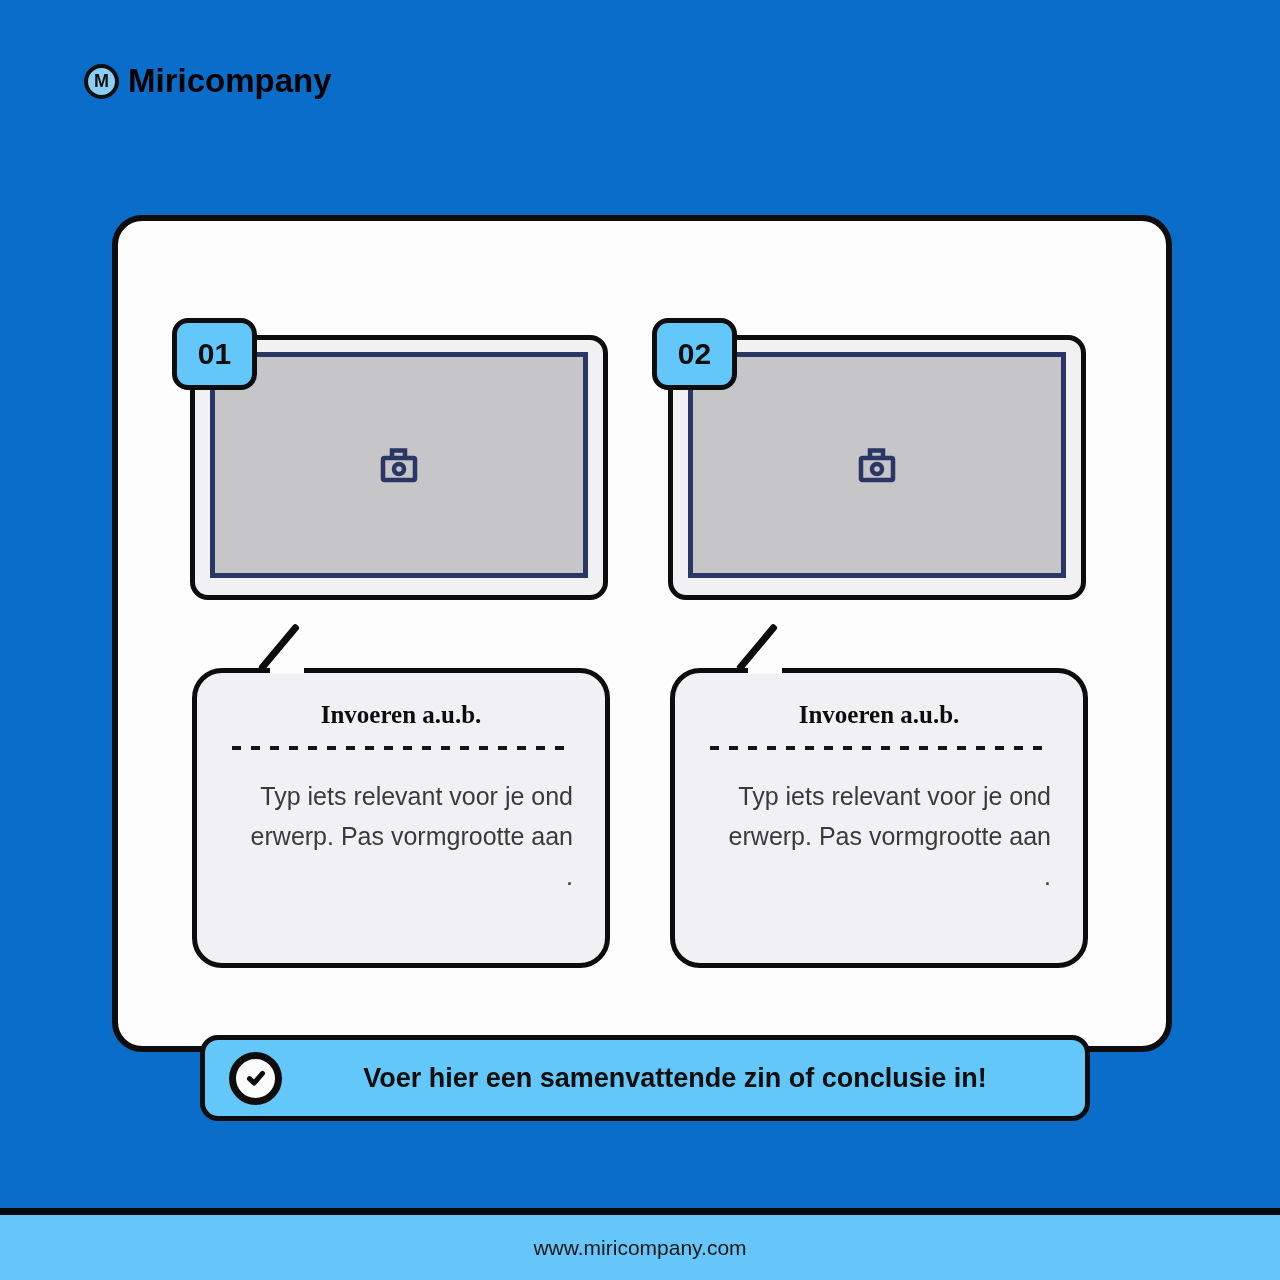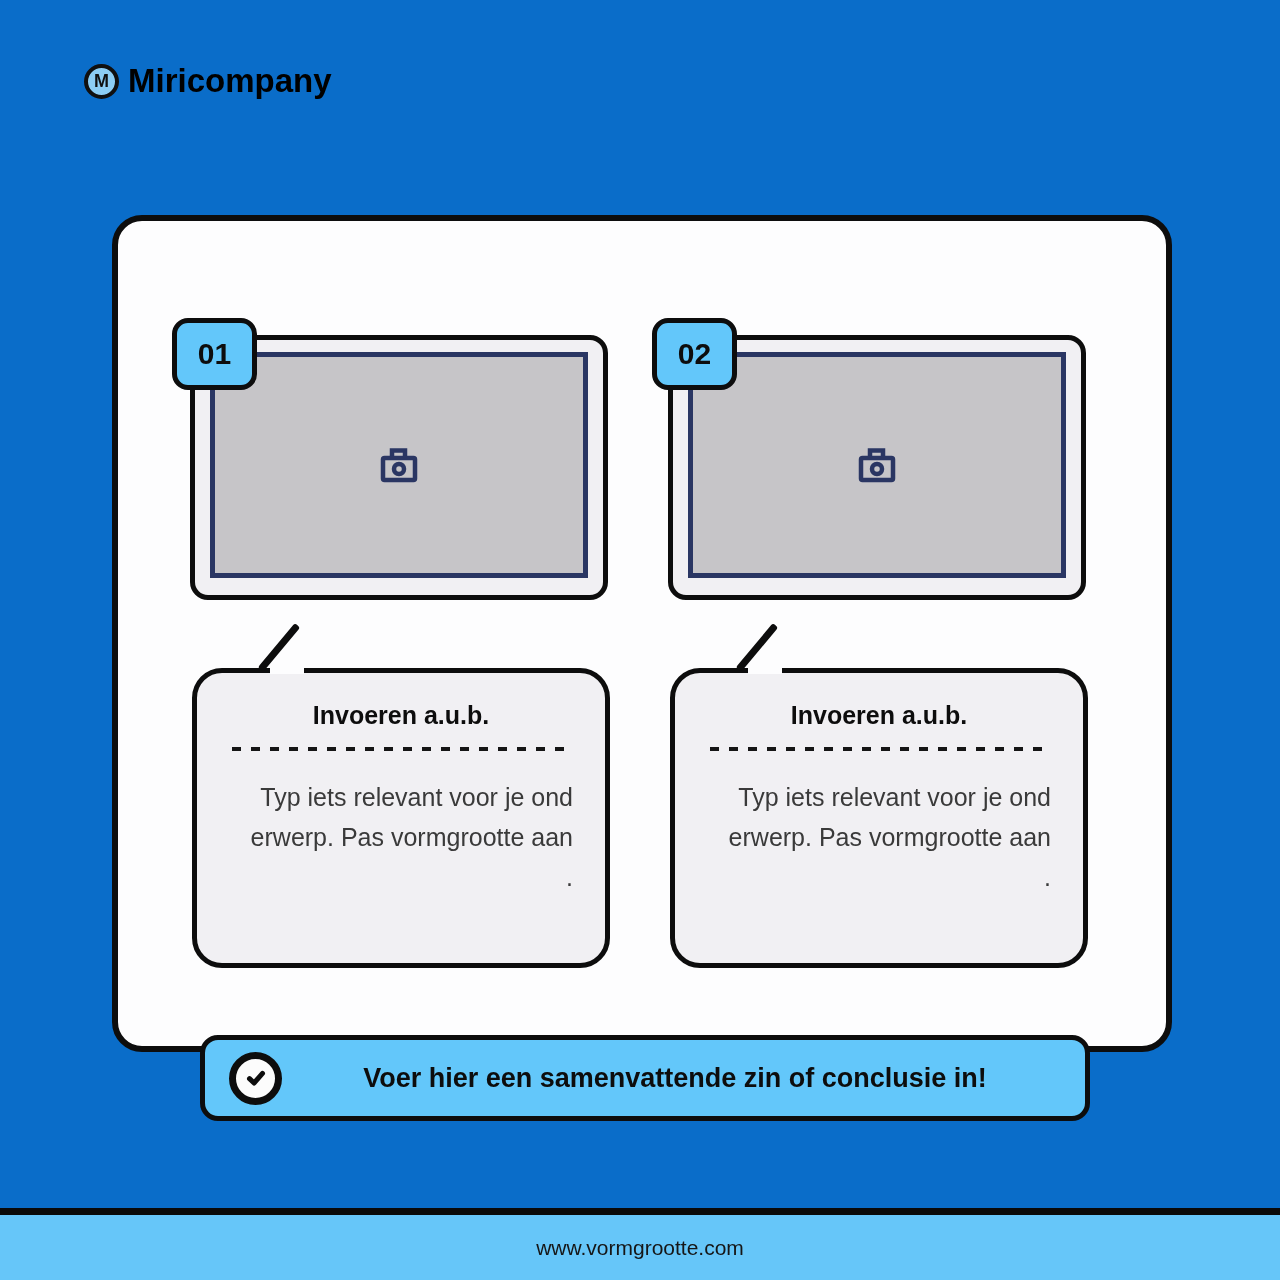--- a/index.html
+++ b/index.html
@@ -66,21 +66,21 @@
   }
   .tail-gap {
     position:absolute; left:78px; top:42px; width:34px; height:6px;
     background:#FDFDFE; z-index:1;
   }
   .tail {
     position:absolute; left:71px; top:39px; width:58px; height:7px;
     background:#0D0D0D; border-radius:3px;
     transform:rotate(-50deg); transform-origin:left bottom; z-index:2;
   }
-  .bubble-title { margin-top:28px; text-align:center; font-size:25px; font-weight:bold; }
+  .bubble-title { margin-top:28px; text-align:center; font-size:25px; font-weight:bold;font-family:Liberation Serif, serif; }
   .bubble-sep {
     margin:17px auto 0; width:338px; height:4px;
     background:repeating-linear-gradient(90deg,#151515 0 9px,transparent 9px 19px);
   }
   .bubble-body {
     margin:26px 32px 0 38px; font-size:25px; line-height:40px;
     color:#3A3A3A; white-space:pre-line; text-align:right;
   }
 
   
@@ -175,16 +175,16 @@
     <div class="check-circle">
       <svg width="26" height="26" viewBox="0 0 24 24">
         <path d="M6 12.6 L10.2 16.6 L18 7.8" fill="none" stroke="#0D0D0D" stroke-width="4.6" stroke-linecap="round" stroke-linejoin="round"></path>
       </svg>
     </div>
     <span class="conclusion-text">Voer hier een samenvattende zin of conclusie in!</span>
   </div>
 
   <div class="footer-divider"></div>
   <div class="footer">
-    <span>www.vormgrootte.com</span>
+    <span>www.miricompany.com</span>
   </div>
 
 </div>
 
 </body></html>

